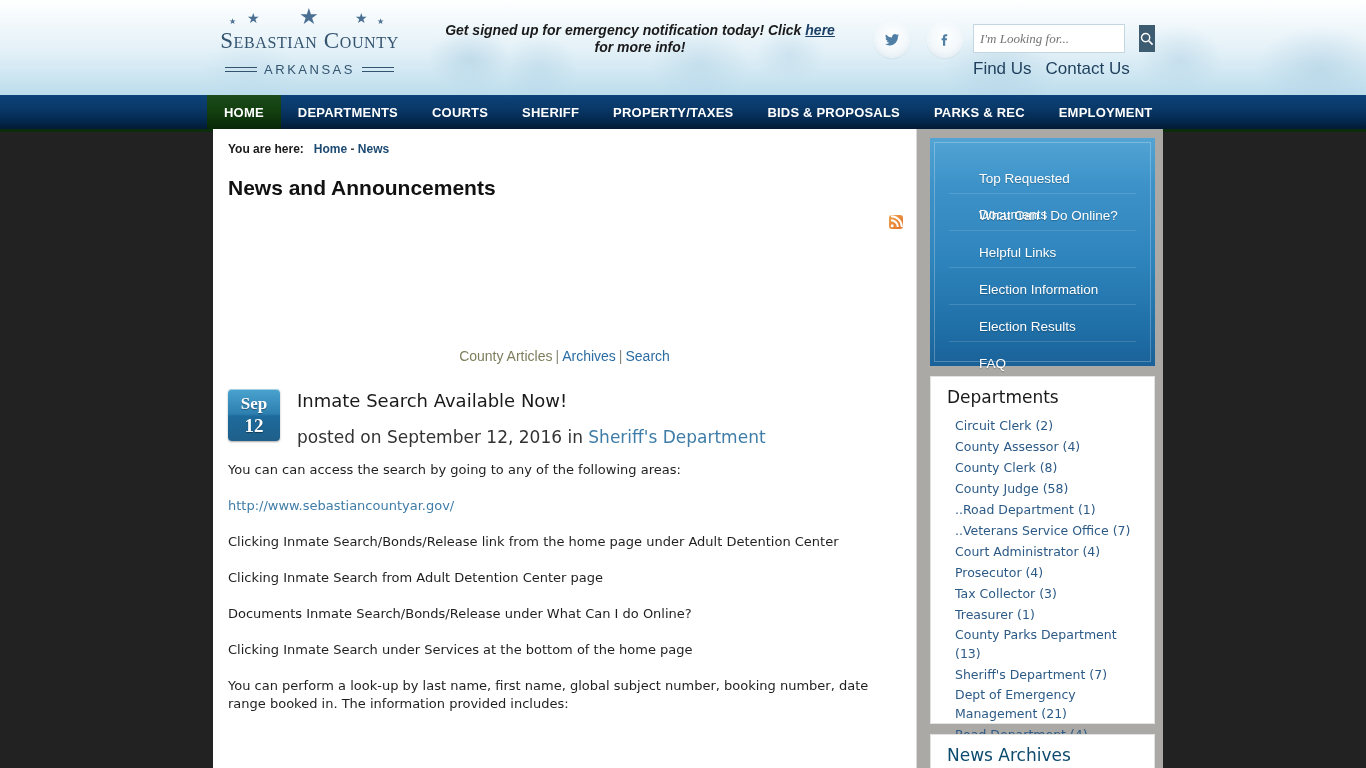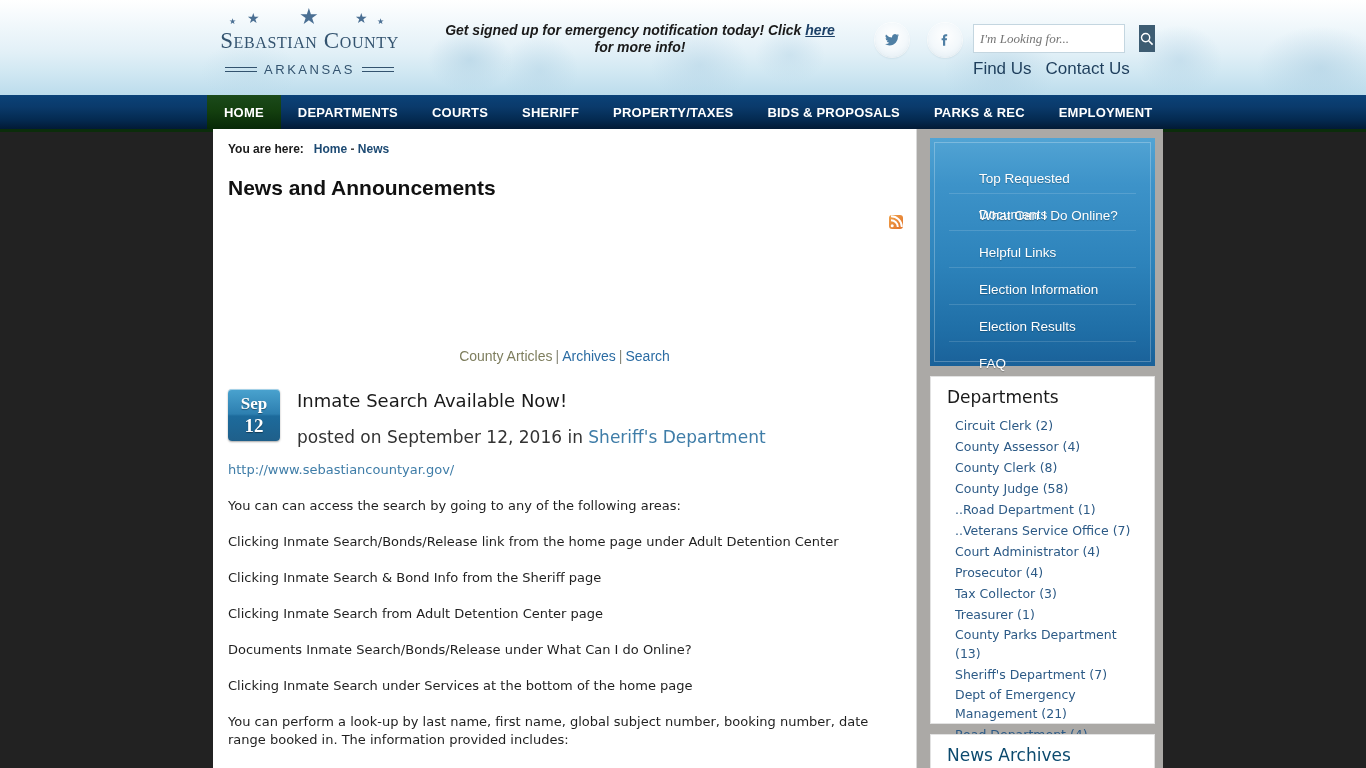--- a/index.html
+++ b/index.html
@@ -339,24 +339,23 @@
             <div class="mon">Sep</div>
             <div class="day">12</div>
           </div>
           <h2 class="art-title">Inmate Search Available Now!</h2>
           <div class="art-meta">
             <span>posted on September 12, 2016 in </span><a href="#">Sheriff's Department</a>
           </div>
         </div>
 
         <div class="art-body">
+          <p>You can can access the search by going to any of the following areas:</p>
           <p><a href="#">http://www.sebastiancountyar.gov/</a></p>
-          <p>You can can access the search by going to any of the following areas:</p>
           <p>Clicking Inmate Search/Bonds/Release link from the home page under Adult Detention Center</p>
-          <p>Clicking Inmate Search &amp; Bond Info from the Sheriff page</p>
           <p>Clicking Inmate Search from Adult Detention Center page</p>
           <p>Documents Inmate Search/Bonds/Release under What Can I do Online?</p>
           <p>Clicking Inmate Search under Services at the bottom of the home page</p>
           <p class="tight">You can perform a look-up by last name, first name, global subject number, booking number, date range booked in. The information provided includes:</p>
 
         </div>
       </div>
 
       <div class="rss" style="left:676px; top:86px; position:absolute;">
         <svg width="14" height="14" viewBox="0 0 14 14">

